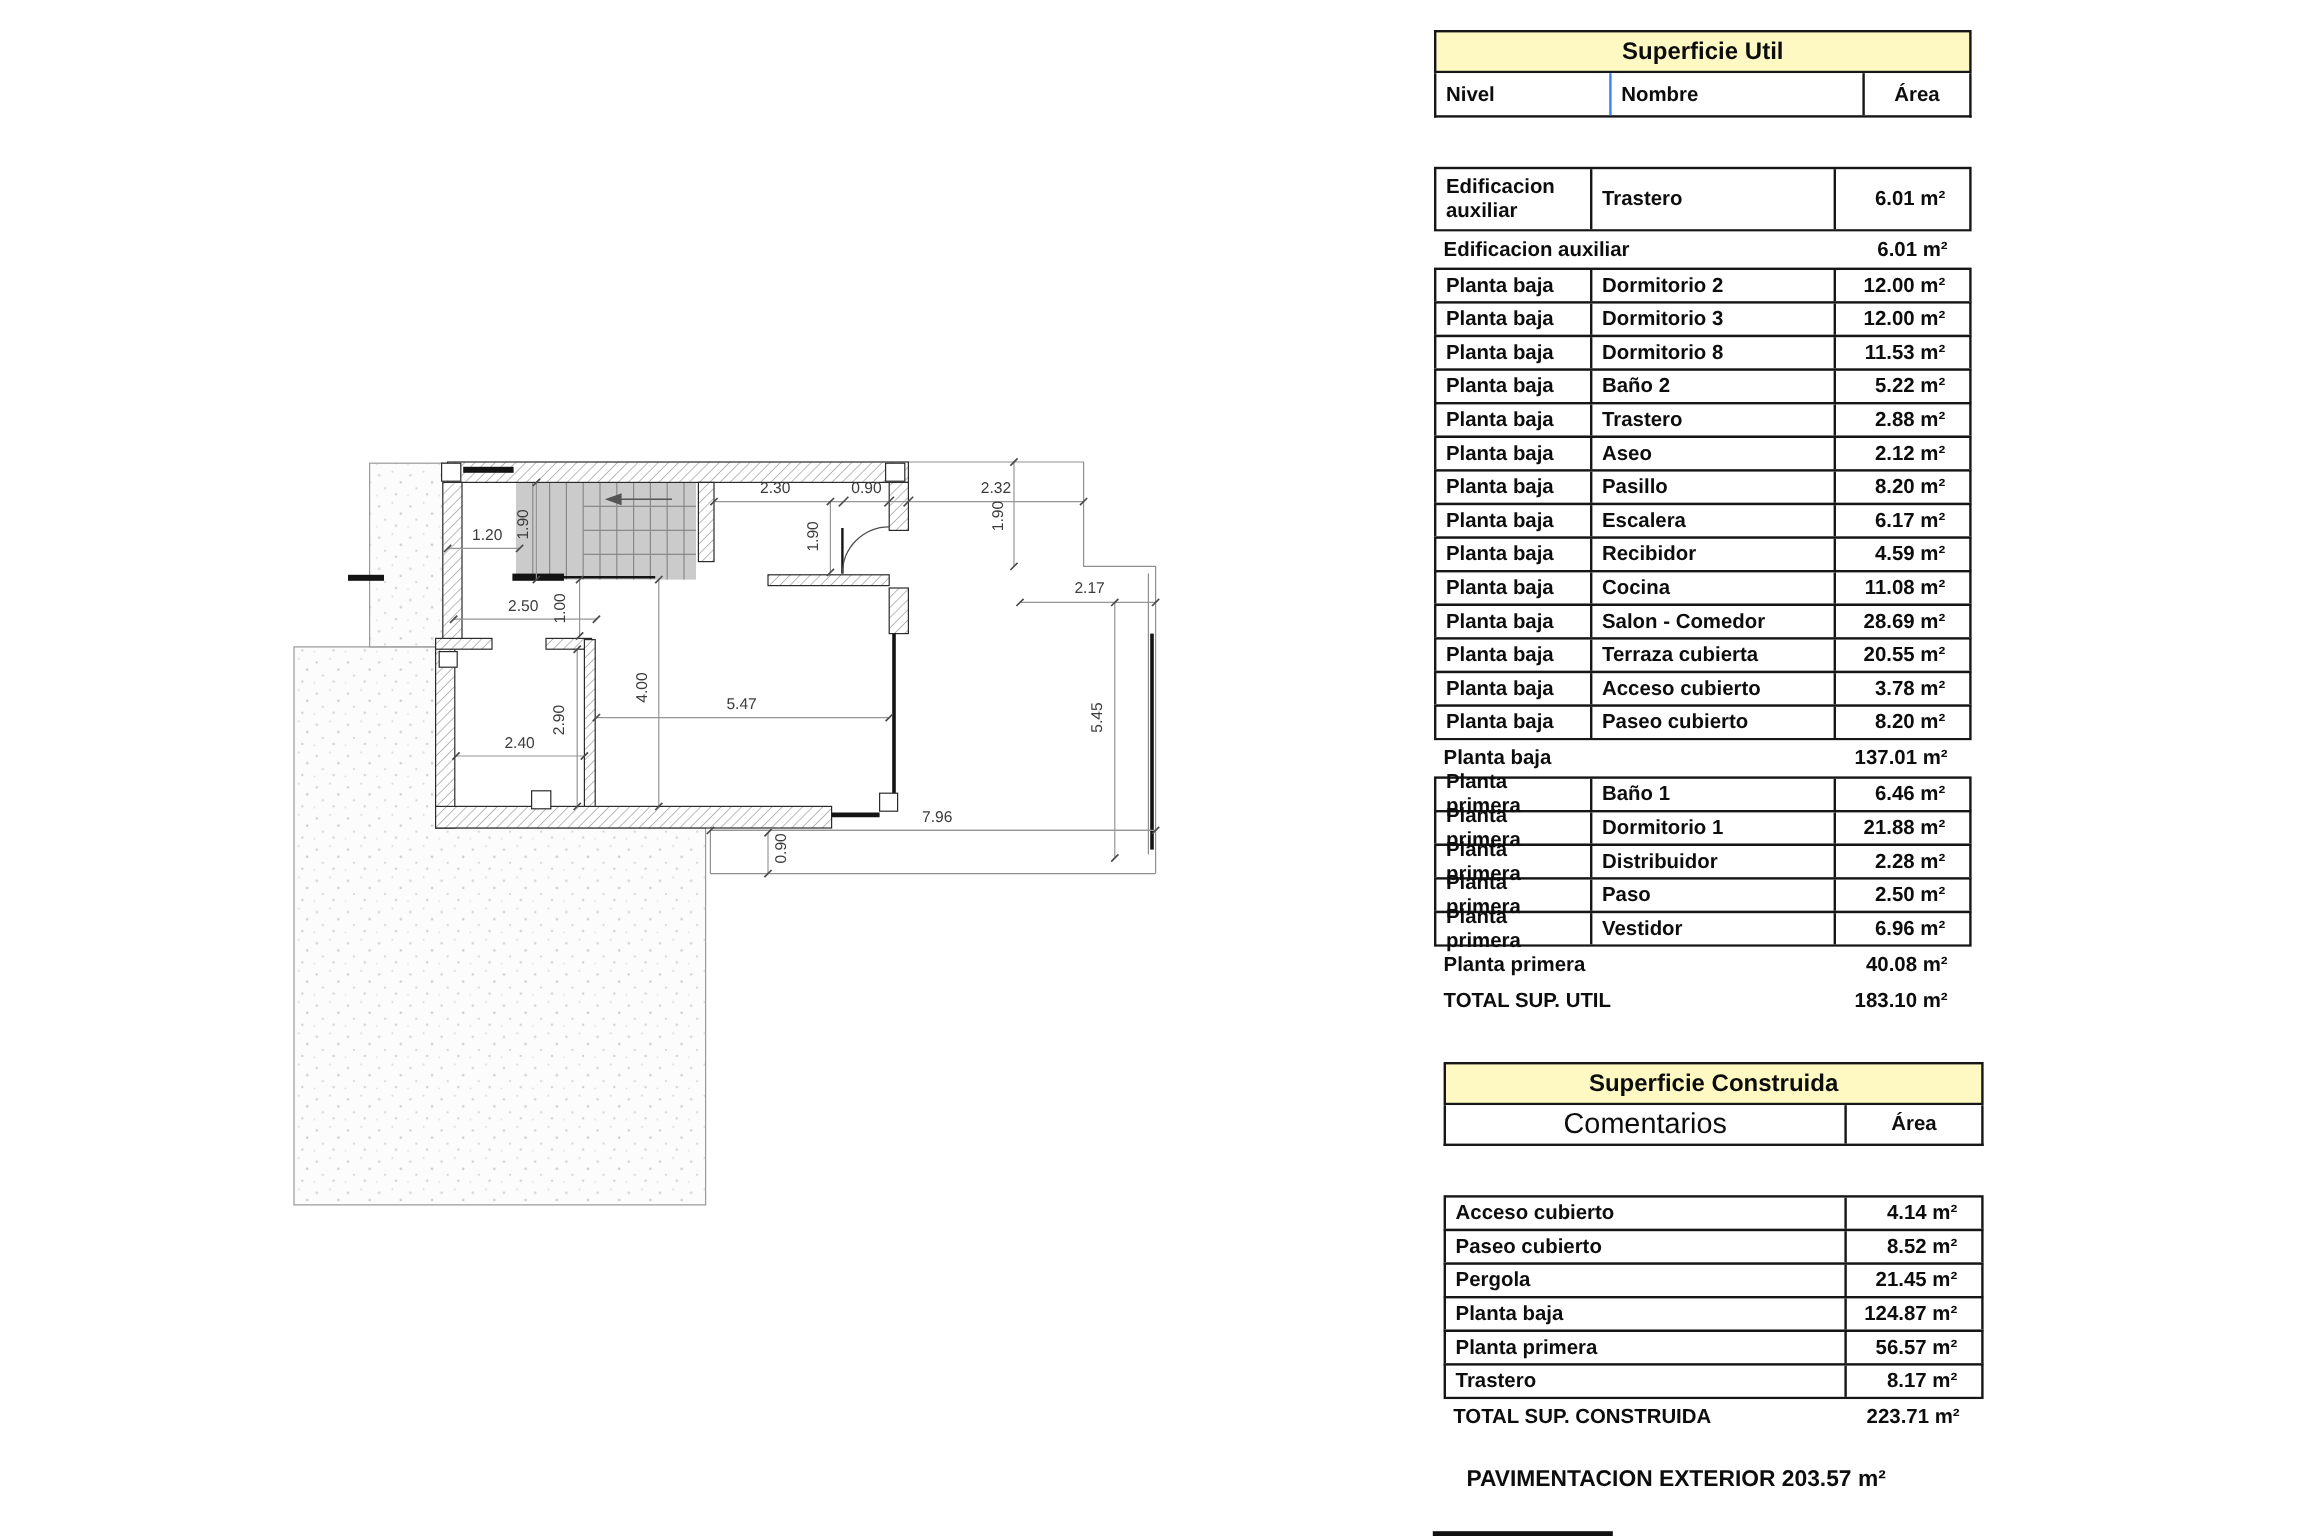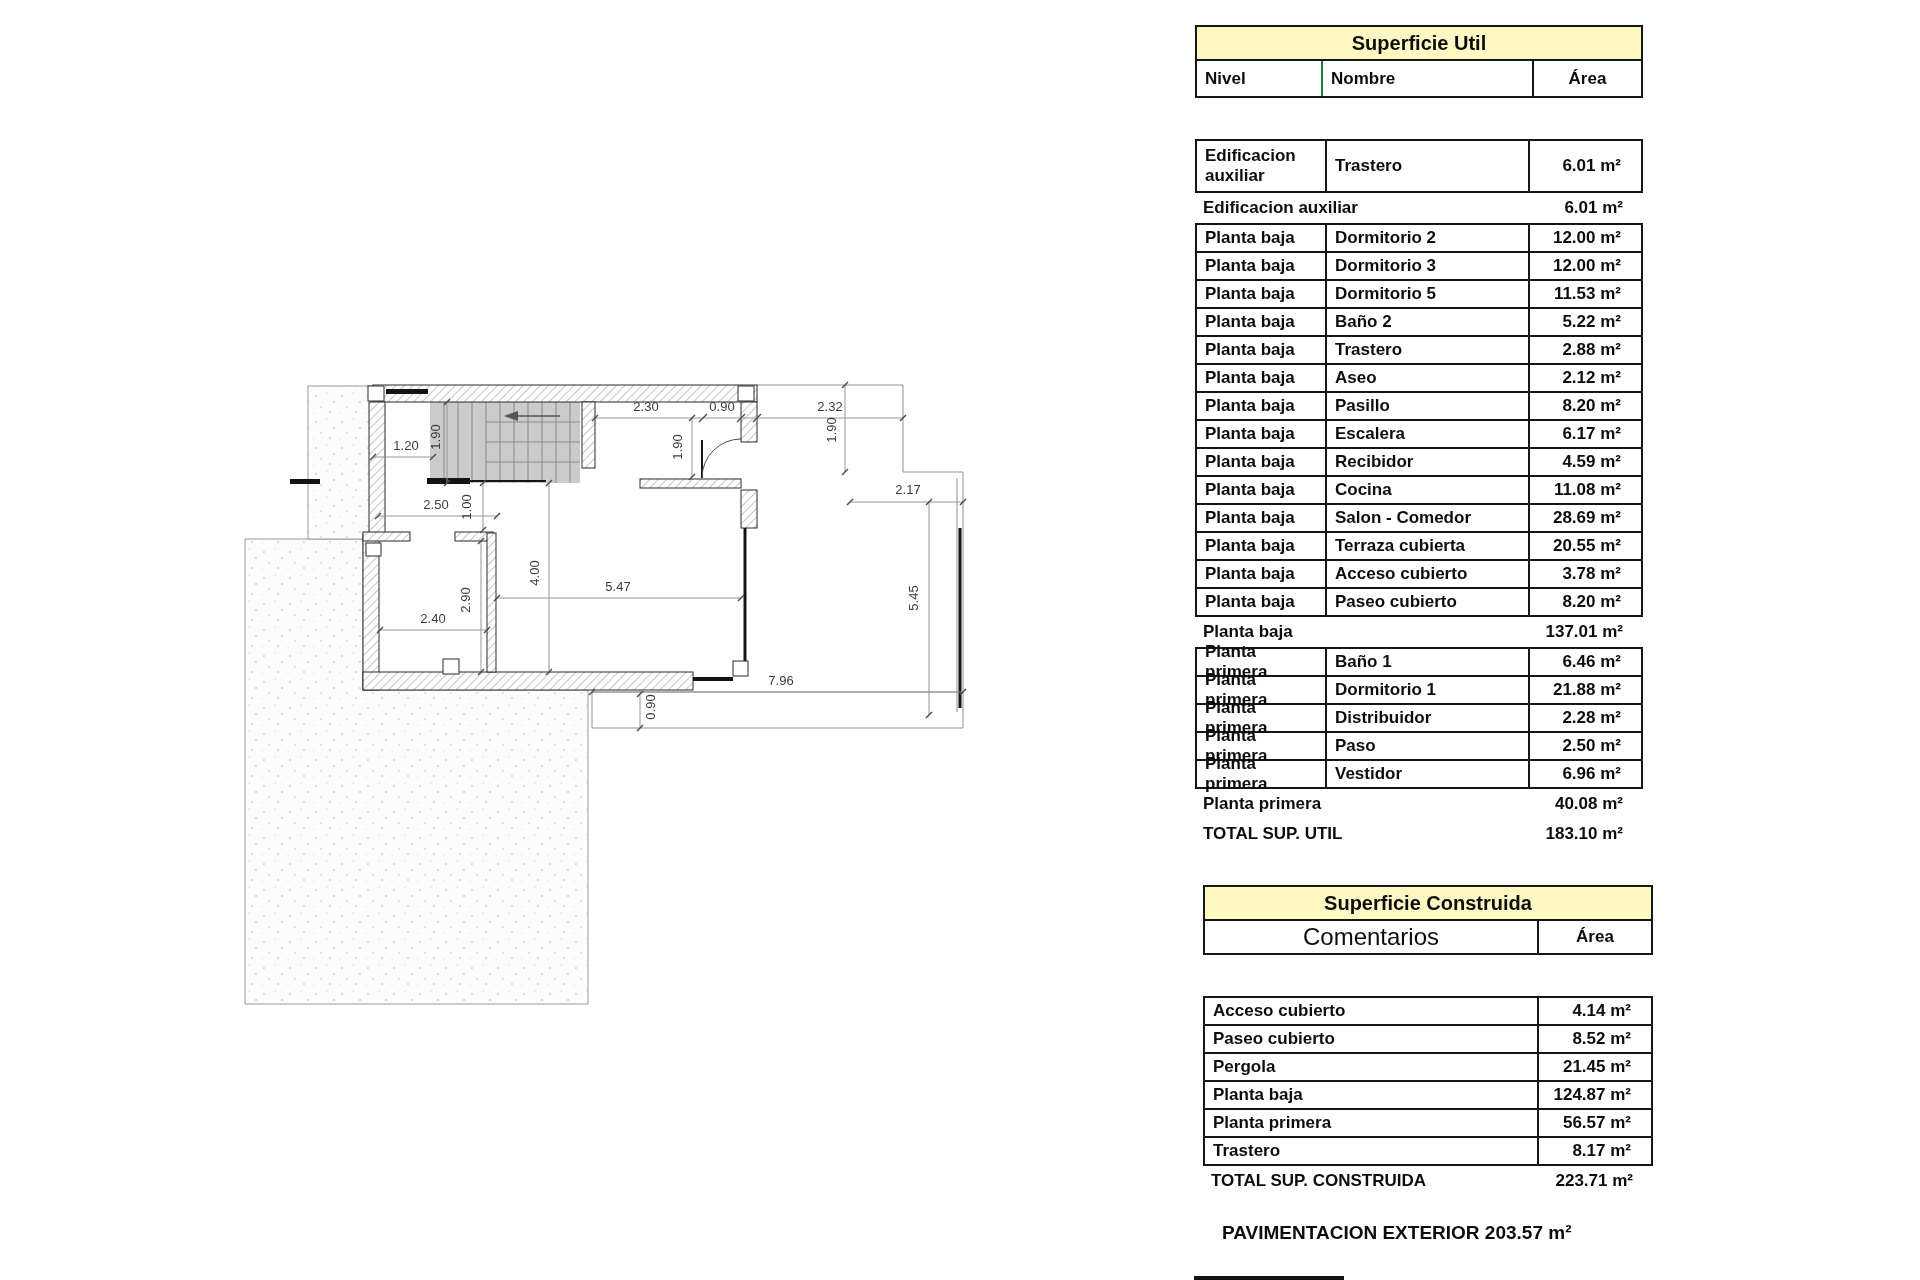--- a/index.html
+++ b/index.html
@@ -22,21 +22,21 @@
   .sheet{position:absolute;}
   #t-util{left:1195px;top:25px;width:448px;}
   #t-cons{left:1203px;top:885px;width:450px;}
   .tbl-title{box-sizing:border-box;border:2px solid #161616;height:36px;display:flex;
     align-items:center;justify-content:center;font-weight:bold;font-size:20px;background:#fef9c3;}
   .tbl-head{box-sizing:border-box;border:2px solid #161616;border-top:none;display:flex;
     font-weight:bold;font-size:17px;background:#fff;}
   .tbl-head>div{box-sizing:border-box;display:flex;align-items:center;height:100%;}
   #t-util .tbl-head{height:37px;}
   #t-cons .tbl-head{height:34px;}
-  .hc1{width:126px;padding-left:8px;border-right:2px solid #15803d;}
+  .hc1{width:146px;padding-left:8px;border-right:2px solid #3b82f6;}
   .hc2{width:211px;padding-left:8px;border-right:2px solid #161616;}
   .hc3{flex:1;justify-content:center;}
   .hcc1{width:334px;justify-content:center;font-weight:normal;font-size:24px;border-right:2px solid #161616;}
   .hcc2{flex:1;justify-content:center;}
   .rows{margin-top:41px;}
   .trow{box-sizing:border-box;display:flex;font-weight:bold;font-size:17px;height:30px;background:#fff;}
   .trow.bordered{border:2px solid #161616;}
   .trow.bordered + .trow.bordered{margin-top:-2px;}
   .trow.tall{height:54px;}
   .trow .c1{box-sizing:border-box;width:130px;padding:2px 4px 2px 8px;border-right:2px solid #161616;
@@ -217,21 +217,21 @@
           <div class="c2">Dormitorio 2</div>
           <div class="c3">12.00 m²</div>
         </div>
         <div class="trow bordered">
           <div class="c1">Planta baja</div>
           <div class="c2">Dormitorio 3</div>
           <div class="c3">12.00 m²</div>
         </div>
         <div class="trow bordered">
           <div class="c1">Planta baja</div>
-          <div class="c2">Dormitorio 5</div>
+          <div class="c2">Dormitorio 8</div>
           <div class="c3">11.53 m²</div>
         </div>
         <div class="trow bordered">
           <div class="c1">Planta baja</div>
           <div class="c2">Baño 2</div>
           <div class="c3">5.22 m²</div>
         </div>
         <div class="trow bordered">
           <div class="c1">Planta baja</div>
           <div class="c2">Trastero</div>

